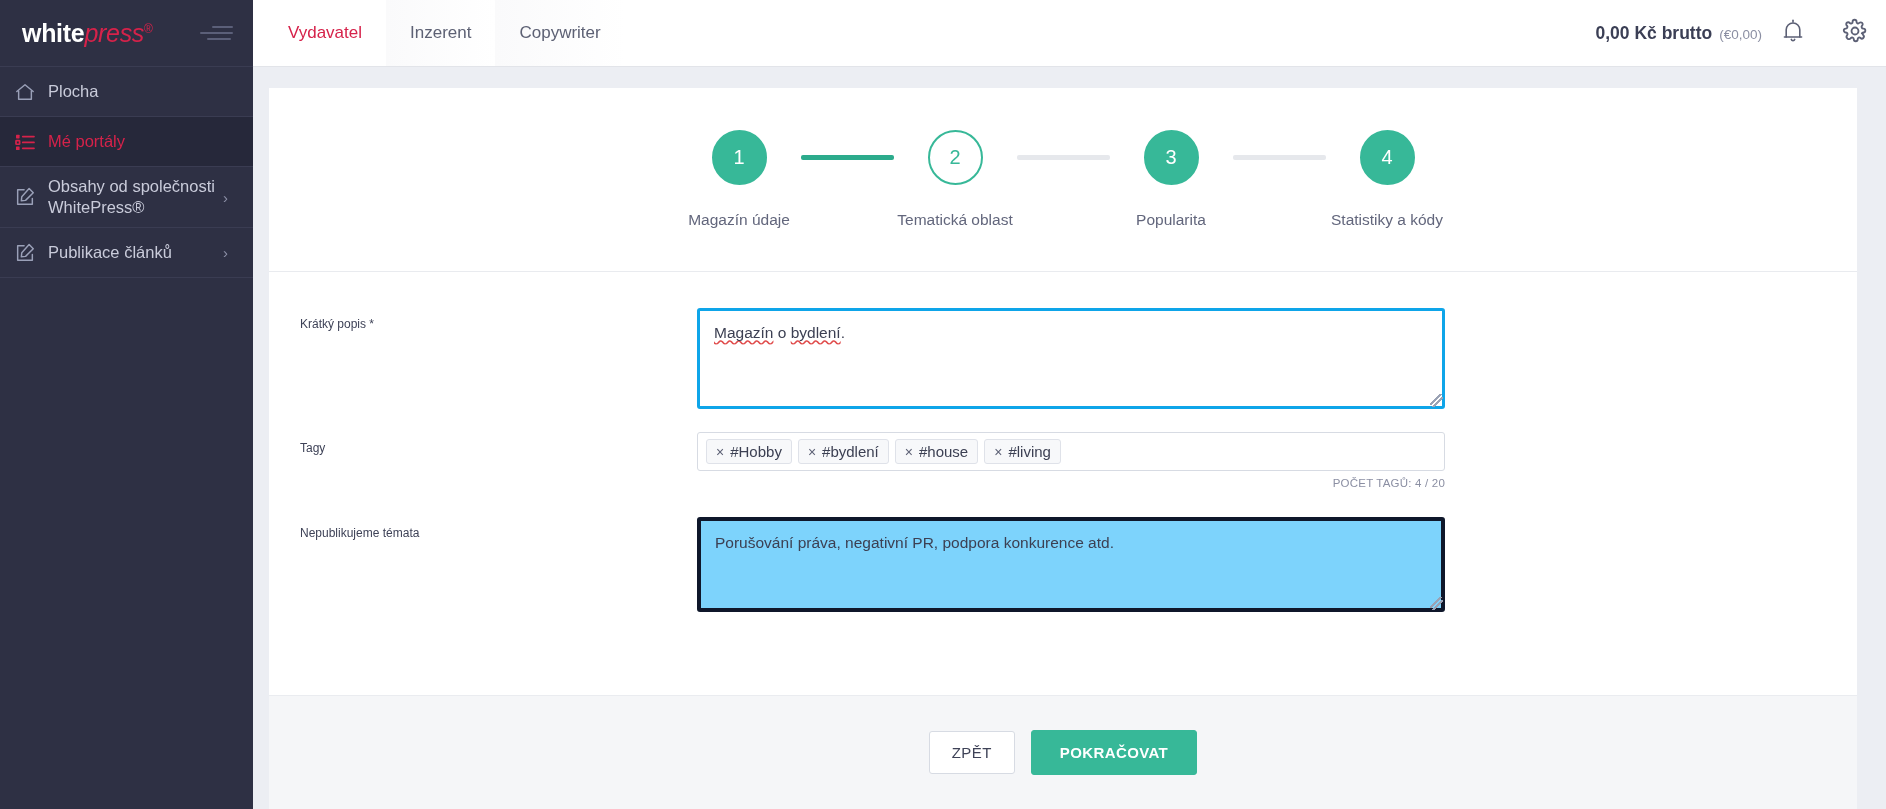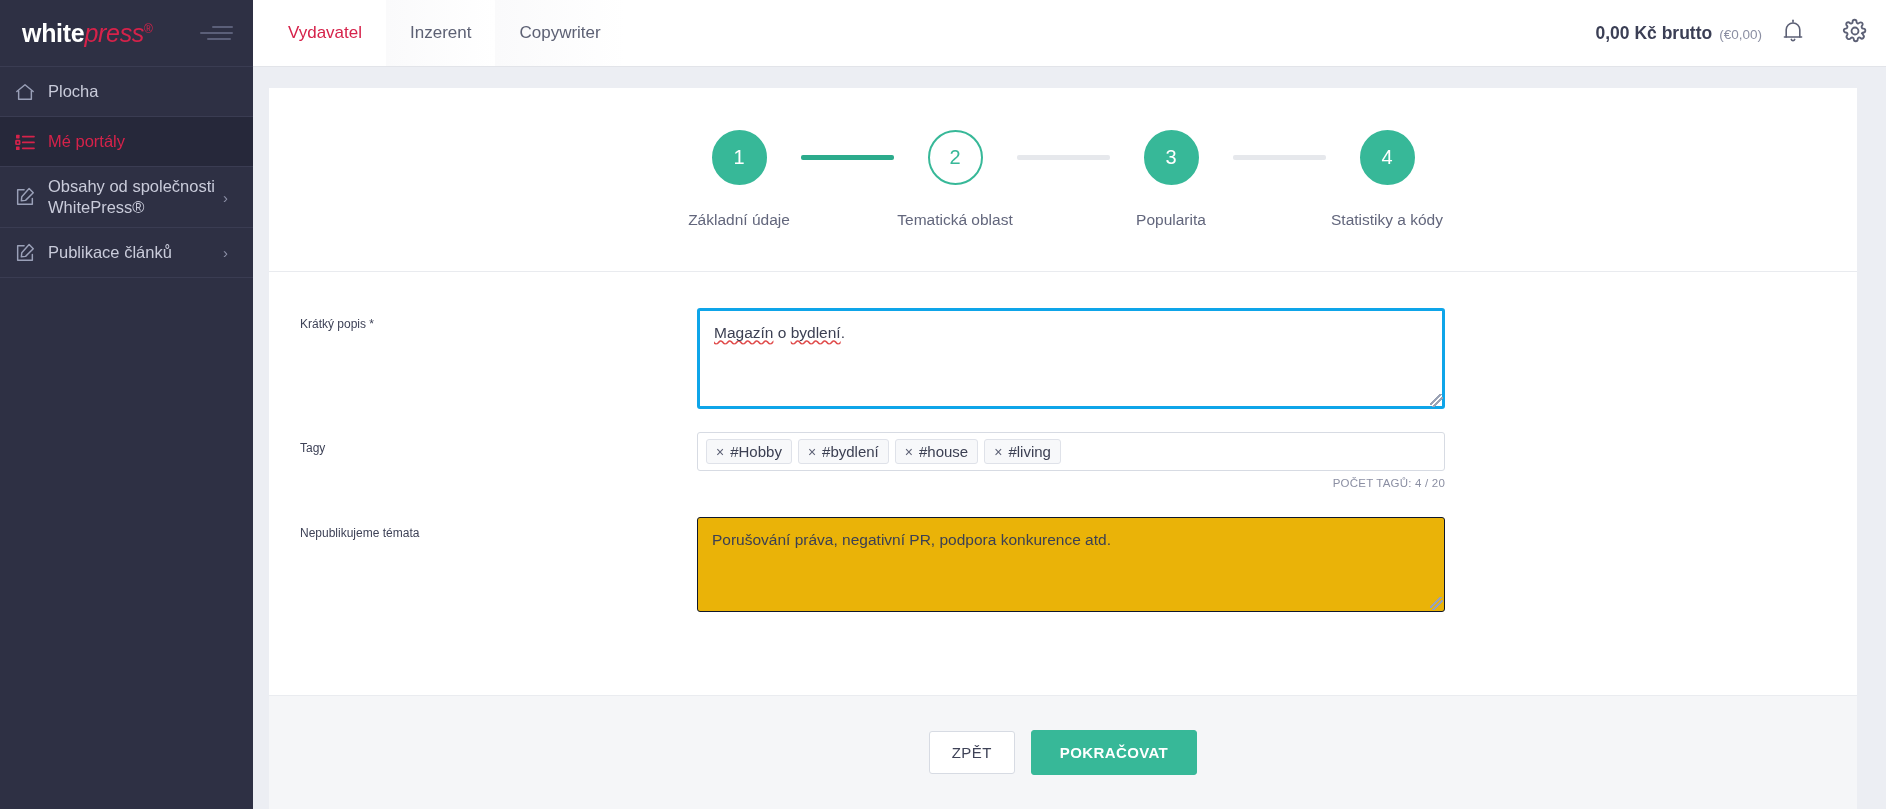--- a/index.html
+++ b/index.html
@@ -119,21 +119,21 @@
     text-decoration-style: wavy;
     text-decoration-skip-ink: none;
   }
   .desc-box {
     width: 100%; height: 101px;
     border: 3px solid #0ea5e9; border-radius: 3px; background: #fff;
     padding: 11px 14px; font-size: 15.5px; color: #3c4053; line-height: 1.4;
   }
   .topics-box {
     width: 100%; height: 95px;
-    border: 1px solid #0f172a; border-radius: 3px; background: #eab308;
+    border: 4px solid #0f172a; border-radius: 3px; background: #7dd3fc;
     padding: 11px 14px; font-size: 15.5px; color: #3c4053; line-height: 1.4;
   }
 
   .tagbox {
     width: 100%; min-height: 39px;
     border: 1px solid #d7dbe3; border-radius: 3px; background: #ffffff;
     display: flex; align-items: center; gap: 6px; padding: 5px 8px;
   }
   .tag {
     display: inline-flex; align-items: center; gap: 6px;
@@ -272,21 +272,21 @@
     </header>
 
     <div class="content">
       <div class="card">
 
         <div class="stepper">
           <div class="steps">
 
             <div class="step">
               <div class="bubble">1</div>
-              <div class="step-label">Základní údaje</div>
+              <div class="step-label">Magazín údaje</div>
             </div>
             <div class="connector done"></div>
 
             <div class="step current">
               <div class="bubble">2</div>
               <div class="step-label">Tematická oblast</div>
             </div>
             <div class="connector"></div>
 
             <div class="step">

